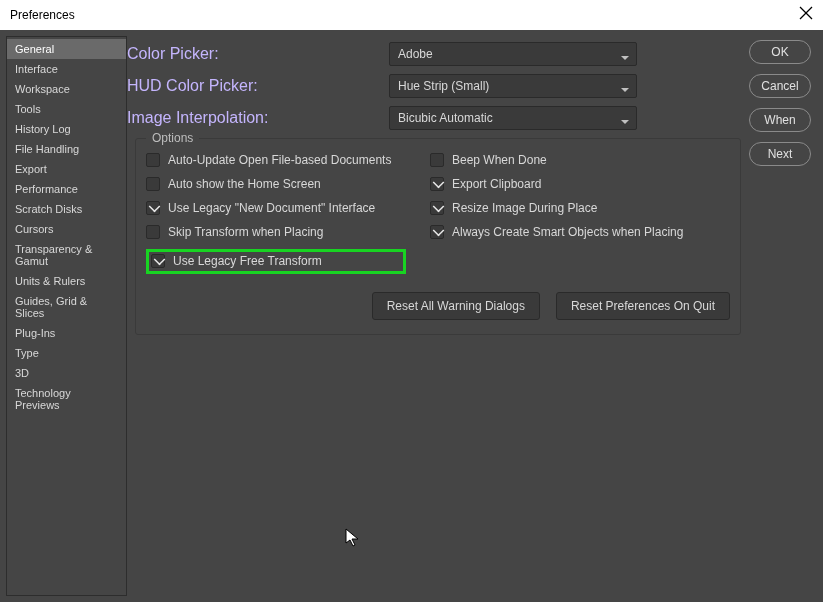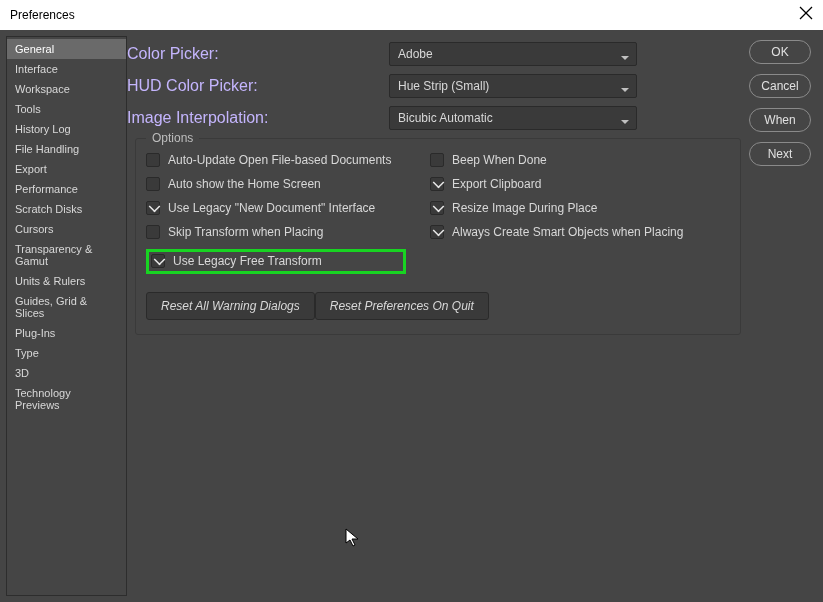--- a/index.html
+++ b/index.html
@@ -23,21 +23,21 @@
   .options-legend { position: absolute; top: -8px; left: 10px; background: #454545; padding: 0 6px; color: #bdbdbd; font-size: 12px; }
   .options-cols { display: flex; gap: 24px; }
   .col { display: flex; flex-direction: column; gap: 10px; }
   .col-left { width: 260px; }
   .col-right { width: 300px; }
   .chk { display: flex; align-items: center; gap: 8px; cursor: pointer; }
   .chk-box { width: 14px; height: 14px; border: 1px solid #2a2a2a; background: #3a3a3a; border-radius: 2px; position: relative; flex-shrink: 0; }
   .chk-box.checked::after { content: ""; position: absolute; left: 2px; top: -1px; width: 9px; height: 9px; border-right: 2px solid #e8e8e8; border-bottom: 2px solid #e8e8e8; transform: rotate(45deg) scale(0.75); }
   .chk-label { color: #d8d8d8; font-size: 12px; }
   .highlight { border: 3px solid #18d422; padding: 2px 6px 3px 2px; display: inline-flex; }
-  .btn-row { display: flex; gap: 0; justify-content: flex-start; margin-top: 18px; font-style: italic; }
+  .btn-row { display: flex; gap: 16px; justify-content: flex-end; margin-top: 18px; }
   .flat-btn { background: #3a3a3a; border: 1px solid #2a2a2a; border-radius: 3px; color: #d8d8d8; font-size: 12px; padding: 6px 14px; cursor: pointer; }
   .right-btns { width: 80px; display: flex; flex-direction: column; gap: 10px; padding: 10px 12px 0 0; }
   .pill-btn { background: transparent; border: 1px solid #8a8a8a; border-radius: 14px; color: #e0e0e0; font-size: 12px; padding: 4px 0; text-align: center; cursor: pointer; width: 62px; }
   .cursor { position: absolute; left: 218px; top: 498px; pointer-events: none; }
   .cursor svg { width: 16px; height: 20px; }
 </style>
 </head>
 <body>
 
 <div class="window">

